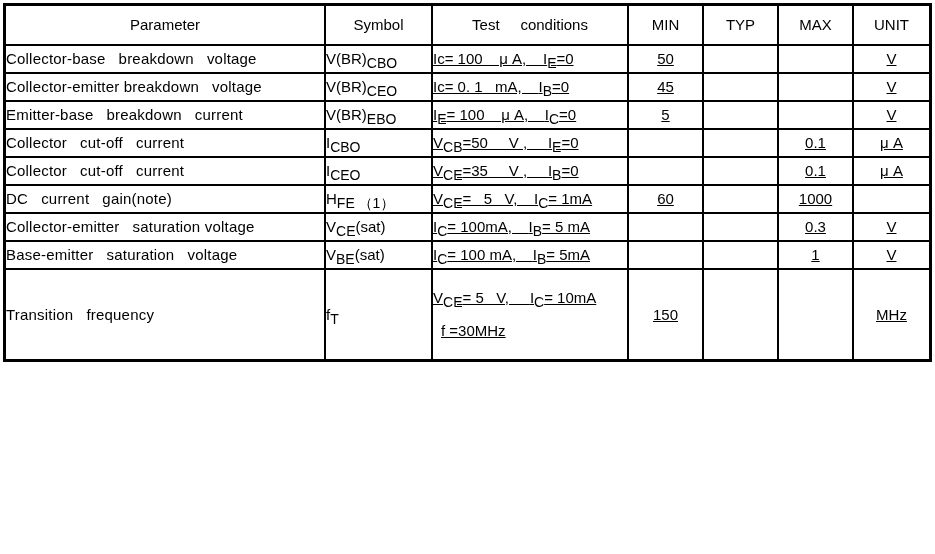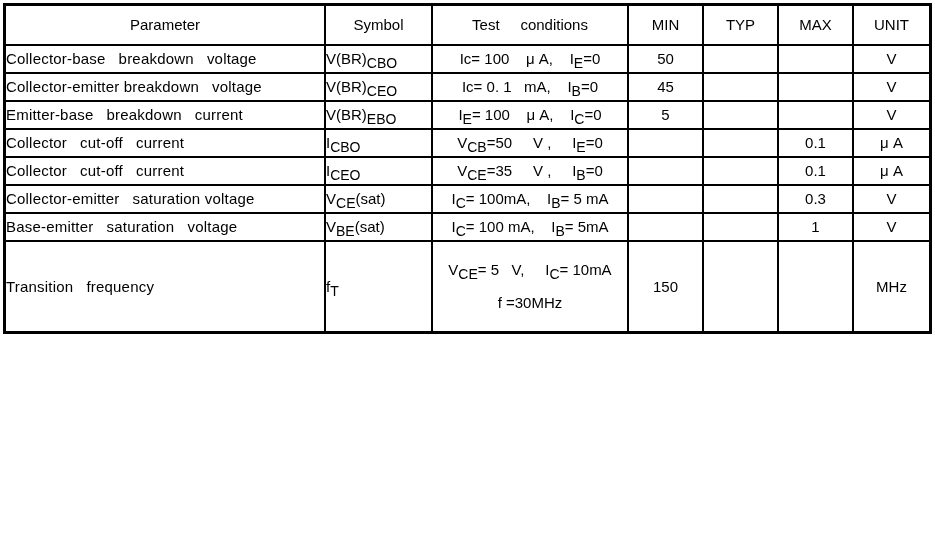--- a/index.html
+++ b/index.html
@@ -38,30 +38,30 @@
   td.c-param {
     font-weight: bold;
     text-align: left;
     padding-left: 10px;
     white-space: pre-wrap;
     letter-spacing: 0.2px;
   }
   th.c-sym  { width: 105px; }
   td.c-sym  { text-align: left; padding-left: 12px; }
   th.c-cond { width: 194px; }
-  td.c-cond { text-align: center; padding-left: 9px; }
+  td.c-cond { text-align: left; padding-left: 9px; text-decoration: underline; }
   th.c-min, th.c-typ, th.c-max { width: 73px; }
   th.c-unit { width: 75px; }
-  td.c-min, td.c-typ, td.c-max, td.c-unit { text-align: center; }
+  td.c-min, td.c-typ, td.c-max, td.c-unit { text-align: center; text-decoration: underline; }
 
   th { text-align: center; white-space: pre-wrap; }
   th.c-param { font-weight: bold; }
 
   .rich .line { white-space: pre-wrap; }
-  .rich .line + .line { margin-top: 16px; }
+  .rich .line + .line { margin-top: 16px; padding-left: 8px; }
   sub {
     font-size: 14px;
     line-height: 0;
     vertical-align: baseline;
     position: relative;
     top: 4px;
     letter-spacing: 0;
   }
 </style>
 </head>
@@ -140,20 +140,33 @@
           </td>
         <td class="c-cond rich">
             <div class="line"><span>V</span><sub>CE</sub><span>=35     V ,     </span><span>I</span><sub>B</sub><span>=0</span></div>
           </td>
         <td class="c-min"></td>
         <td class="c-typ"></td>
         <td class="c-max">0.1</td>
         <td class="c-unit">μ A</td>
       </tr>
       <tr class="r">
+        <td class="c-param">DC   current   gain(note)</td>
+        <td class="c-sym rich">
+            <div class="line"><span>H</span><sub>FE （1）</sub></div>
+          </td>
+        <td class="c-cond rich">
+            <div class="line"><span>V</span><sub>CE</sub><span>=   5   V,    </span><span>I</span><sub>C</sub><span>= 1mA</span></div>
+          </td>
+        <td class="c-min">60</td>
+        <td class="c-typ"></td>
+        <td class="c-max">1000</td>
+        <td class="c-unit"></td>
+      </tr>
+      <tr class="r">
         <td class="c-param">Collector-emitter   saturation voltage</td>
         <td class="c-sym rich">
             <div class="line"><span>V</span><sub>CE</sub><span>(sat)</span></div>
           </td>
         <td class="c-cond rich">
             <div class="line"><span>I</span><sub>C</sub><span>= 100mA,    </span><span>I</span><sub>B</sub><span>= 5 mA</span></div>
           </td>
         <td class="c-min"></td>
         <td class="c-typ"></td>
         <td class="c-max">0.3</td>

